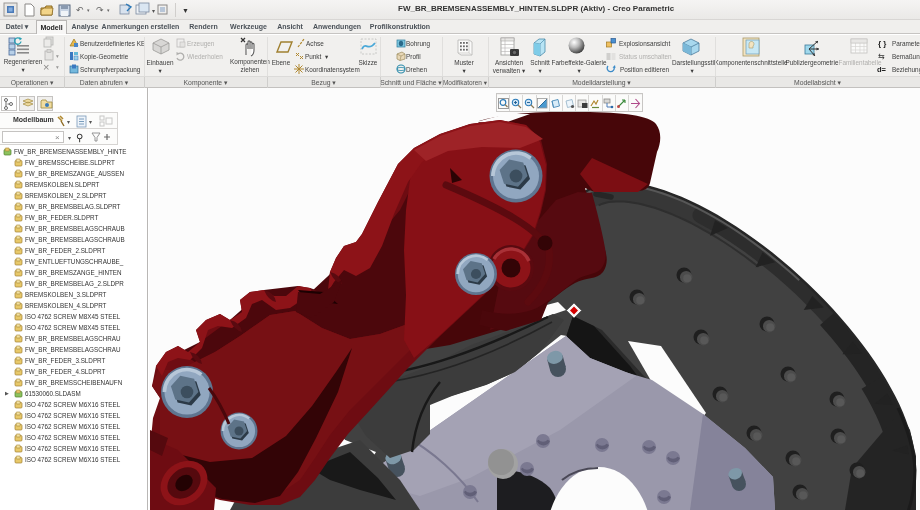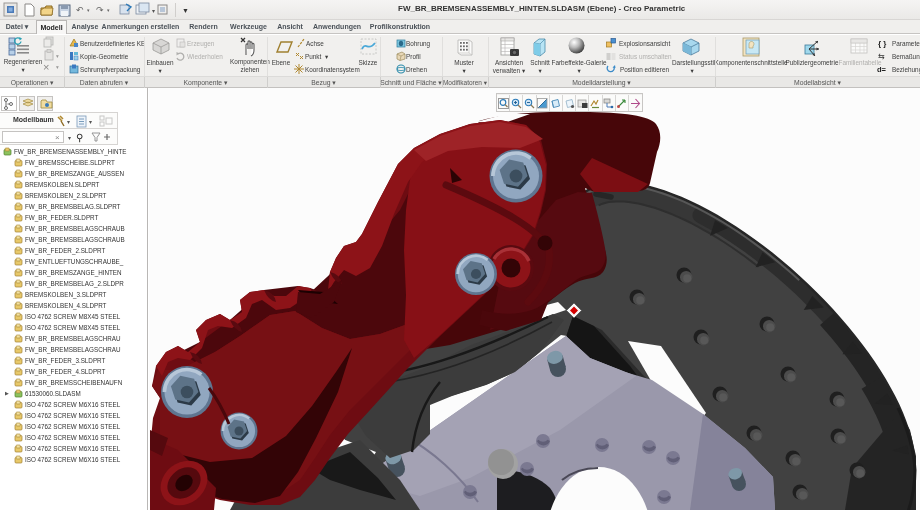--- a/index.html
+++ b/index.html
@@ -49,21 +49,21 @@
         <rect x="120" y="5" width="9" height="9" fill="#d8e2ee" stroke="#7a8aa0" stroke-width="0.8"></rect>
         <path d="M 126 4 l 5 3 l -4 4" fill="none" stroke="#2a78b8" stroke-width="1.4"></path>
         <rect x="136" y="5" width="10" height="9" fill="#eef2f6" stroke="#7a8aa0" stroke-width="0.8"></rect>
         <rect x="139" y="3" width="10" height="9" fill="#dae6f2" stroke="#7a8aa0" stroke-width="0.8"></rect>
         <text x="152" y="13" font-size="6" fill="#555">▾</text>
         <rect x="158" y="5" width="9" height="9" fill="none" stroke="#8a8886" stroke-width="1"></rect>
         <rect x="160" y="7" width="5" height="5" fill="#b8c6d8"></rect>
         <rect x="175" y="3" width="1" height="14" fill="#d0cecc"></rect>
         <text x="182" y="13" font-size="7" fill="#333">▼</text>
       </svg>
-      <div id="title-text">FW_BR_BREMSENASSEMBLY_HINTEN.SLDASM (Ebene) - Creo Parametric</div>
+      <div id="title-text">FW_BR_BREMSENASSEMBLY_HINTEN.SLDPR (Aktiv) - Creo Parametric</div>
     </div>
     <div id="tabrow">
 <div class="tab" style="left:2px;width:30px;">Datei ▾</div>
 <div class="tab active" style="left:36px;width:31px;">Modell</div>
 <div class="tab" style="left:70px;width:30px;">Analyse</div>
 <div class="tab" style="left:101px;width:79px;">Anmerkungen erstellen</div>
 <div class="tab" style="left:183px;width:41px;">Rendern</div>
 <div class="tab" style="left:226px;width:45px;">Werkzeuge</div>
 <div class="tab" style="left:273px;width:34px;">Ansicht</div>
 <div class="tab" style="left:309px;width:56px;">Anwendungen</div>

